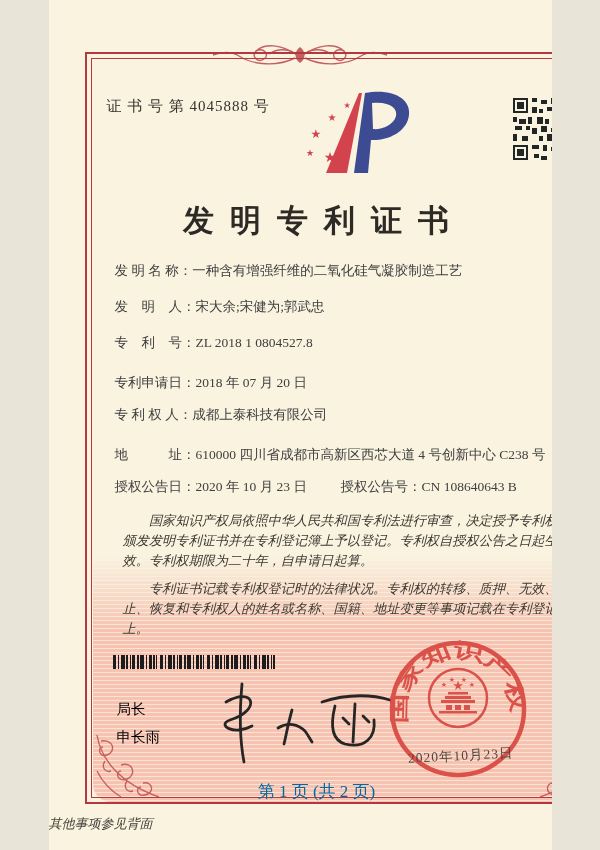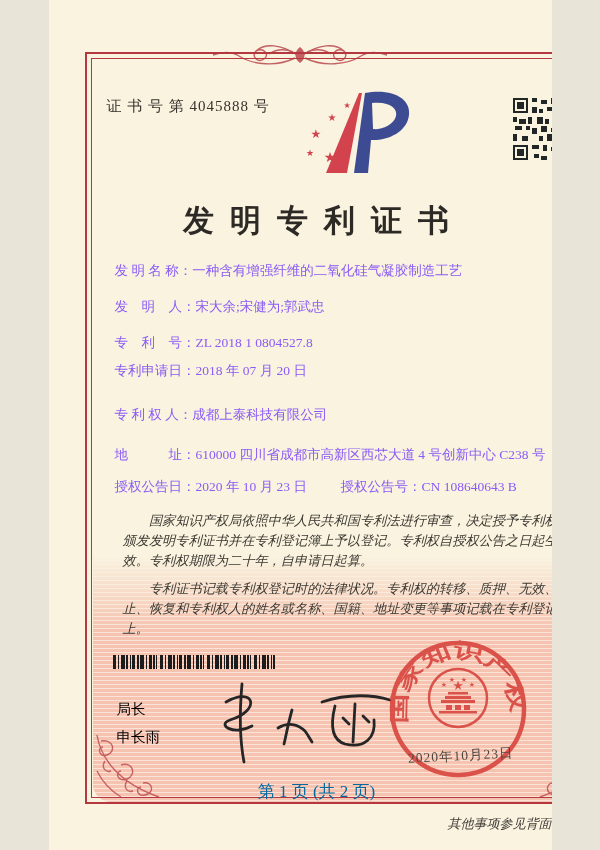--- a/index.html
+++ b/index.html
@@ -25,35 +25,35 @@
       repeating-linear-gradient(180deg, rgba(255,252,248,.55) 0px, rgba(255,252,248,.55) 1px, rgba(255,255,255,0) 1px, rgba(255,255,255,0) 4px);
   }
   .cert-no{position:absolute;left:58px;top:97px;font-size:15px;white-space:pre;letter-spacing:1px;color:#37332c;}
   .logo{position:absolute;left:250px;top:88px;width:122px;height:90px;}
   .qr{position:absolute;left:464px;top:98px;width:62px;height:62px;}
   .title{
     position:absolute;left:0;top:184px;width:100%;margin:16px;text-align:center;
     font-size:31px;font-weight:bold;letter-spacing:16px;text-indent:16px;color:#2d2a26;
   }
   .fields{position:absolute;left:66px;top:262px;width:472px;font-size:13.5px;}
-  .frow{position:absolute;left:0;white-space:nowrap;color:#8b5cf6;}
+  .frow{position:absolute;left:0;white-space:nowrap;color:#404040;}
   .flbl{white-space:pre;}
   .fval{white-space:pre;}
   .pair2{position:absolute;left:226px;top:0;text-align:right;}
   .bodytext{
     position:absolute;left:66px;top:503px;width:470px;
     font-size:13.2px;line-height:20px;font-style:italic;color:#3b3831;
   }
   .bodytext p{margin:8px;text-indent:2em;}
   .barcode{position:absolute;left:64px;top:654px;width:162px;height:16px;}
   .officer{position:absolute;left:68px;top:695px;font-size:14.5px;line-height:28px;color:#000000;}
   .signature{position:absolute;left:155px;top:676px;width:200px;height:92px;}
   .seal{position:absolute;left:334px;top:634px;width:150px;height:150px;opacity:.88;}
   .page-num{position:absolute;left:178px;top:780px;width:180px;text-align:center;font-size:17px;color:#0369a1;}
-  .bottom-note{position:absolute;left:0;top:815px;width:100%;text-align:right;font-size:13px;font-style:italic;color:#45413a;}
+  .bottom-note{position:absolute;left:0;top:815px;width:100%;text-align:left;font-size:13px;font-style:italic;color:#45413a;}
   .top-flourish{position:absolute;left:50%;top:40px;width:186px;height:30px;transform:translateX(-50%);}
   .lace{position:absolute;width:70px;height:70px;}
   .lace.right{left:487px;top:731px;}
   .lace.left{left:44px;top:731px;transform:scaleX(-1);}
 </style>
 </head>
 <body>
 
 <div class="page">
 
@@ -167,21 +167,21 @@
   <div class="fields">
     <div class="frow" style="top:0px">
       <span class="flbl">发 明 名 称：</span><span class="fval">一种含有增强纤维的二氧化硅气凝胶制造工艺</span>
     </div>
     <div class="frow" style="top:36px">
       <span class="flbl">发　明　人：</span><span class="fval">宋大余;宋健为;郭武忠</span>
     </div>
     <div class="frow" style="top:72px">
       <span class="flbl">专　利　号：</span><span class="fval">ZL 2018 1 0804527.8</span>
     </div>
-    <div class="frow" style="top:100px">
+    <div class="frow" style="top:112px">
       <span class="flbl">专利申请日：</span><span class="fval">2018 年 07 月 20 日</span>
     </div>
     <div class="frow" style="top:144px">
       <span class="flbl">专 利 权 人：</span><span class="fval">成都上泰科技有限公司</span>
     </div>
     <div class="frow" style="top:184px">
       <span class="flbl">地　　　址：</span><span class="fval">610000 四川省成都市高新区西芯大道 4 号创新中心 C238 号</span>
     </div>
     <div class="frow" style="top:216px">
       <span class="flbl">授权公告日：</span><span class="fval">2020 年 10 月 23 日</span>

